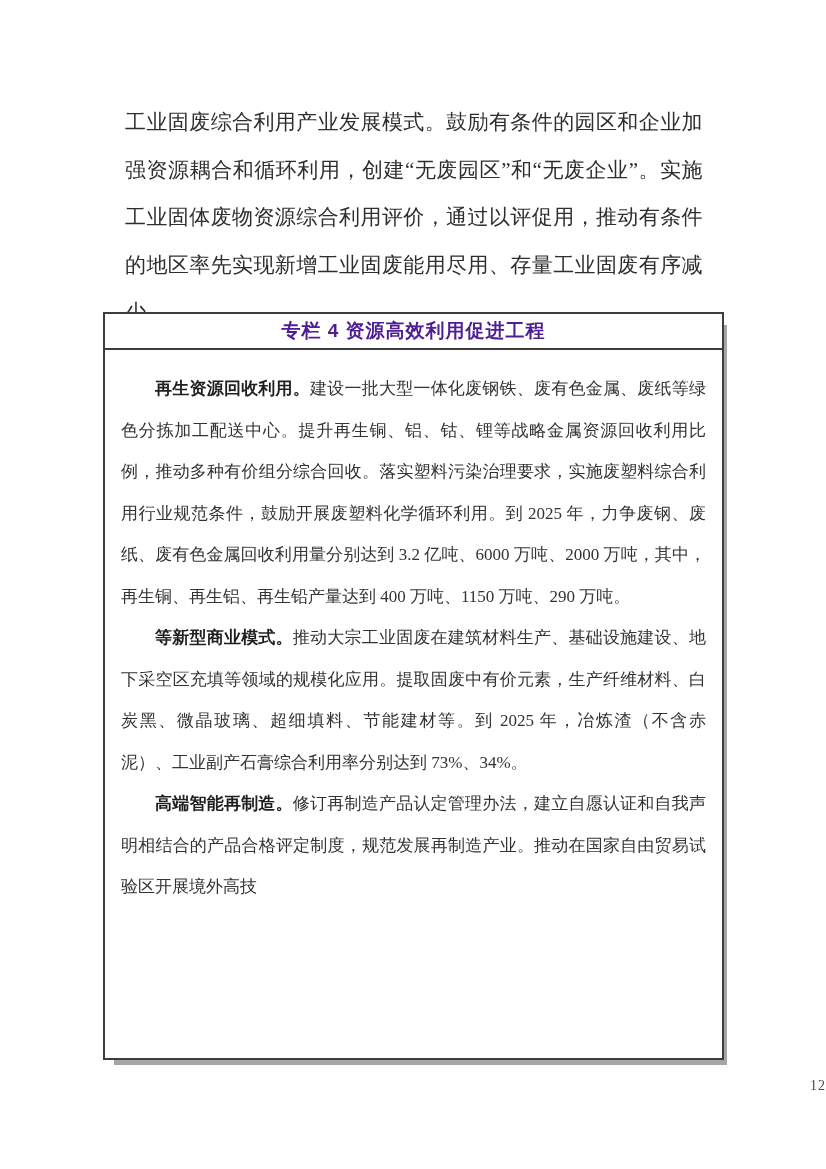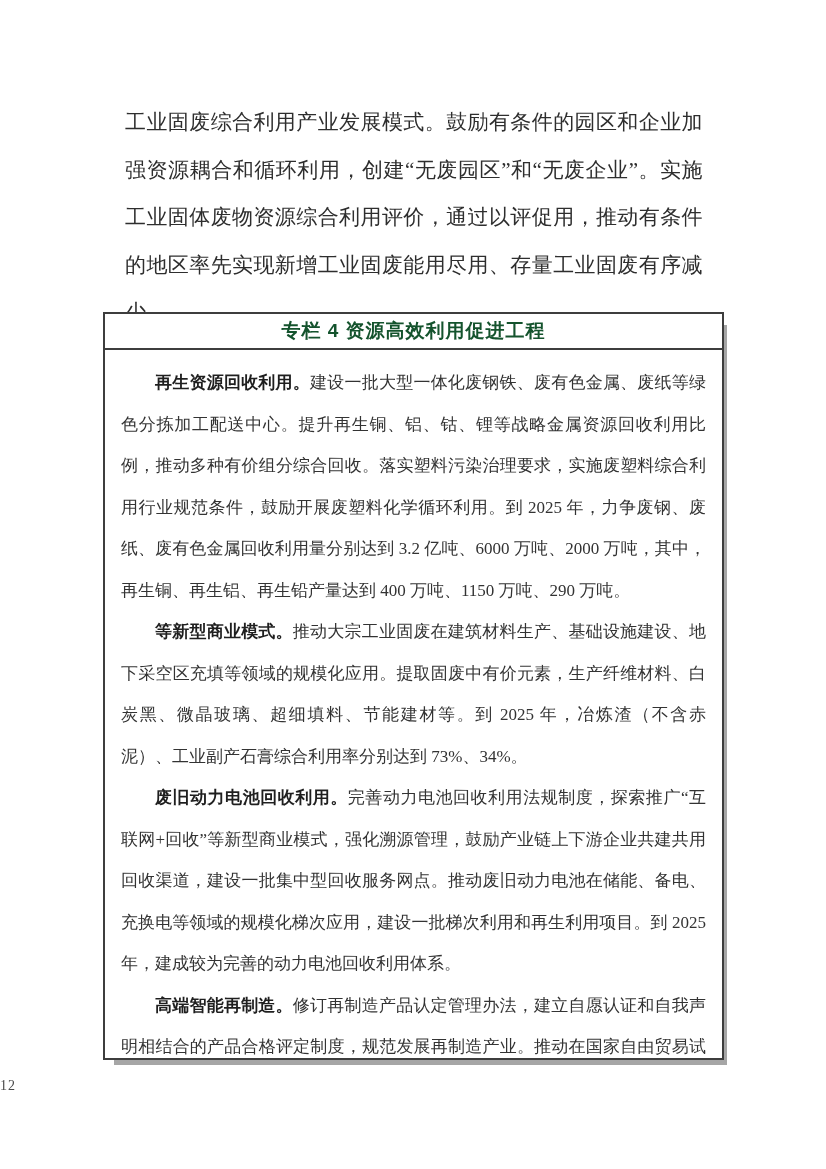--- a/index.html
+++ b/index.html
@@ -47,62 +47,61 @@
   .callout-title {
     height: 34px;
     border-bottom: 2px solid #3d3d3d;
     display: flex;
     align-items: center;
     justify-content: center;
     font-family: "Liberation Sans", "DejaVu Sans", sans-serif;
     font-weight: bold;
     font-size: 19px;
     letter-spacing: 1px;
-    color: #14532d;
+    color: #4c1d95;
   }
   .callout-body {
-    padding: 12px 16px 0 16px;
+    padding: 18px 16px 0 16px;
     font-size: 17px;
     line-height: 41.5px;
     text-align: justify;
     text-justify: inter-character;
     color: #333333;
   }
   .callout-body p {
     margin: 0;
     text-indent: 2em;
   }
   .lead {
     font-family: "Liberation Sans", "DejaVu Sans", sans-serif;
     font-weight: bold;
     color: #1f1f1f;
   }
   .page-number {
     position: absolute;
     left: 0;
     right: 0;
     top: 1078px;
-    text-align: left;
+    text-align: right;
     font-size: 14px;
     letter-spacing: 1px;
     color: #4a4a4a;
   }
 </style>
 </head>
 <body>
 
 <div class="page">
 
   <div class="intro">工业固废综合利用产业发展模式。鼓励有条件的园区和企业加强资源耦合和循环利用，创建“无废园区”和“无废企业”。实施工业固体废物资源综合利用评价，通过以评促用，推动有条件的地区率先实现新增工业固废能用尽用、存量工业固废有序减少。</div>
 
   <div class="callout">
     <div class="callout-title">专栏 4  资源高效利用促进工程</div>
     <div class="callout-body">
       <p><span class="lead">再生资源回收利用。</span><span>建设一批大型一体化废钢铁、废有色金属、废纸等绿色分拣加工配送中心。提升再生铜、铝、钴、锂等战略金属资源回收利用比例，推动多种有价组分综合回收。落实塑料污染治理要求，实施废塑料综合利用行业规范条件，鼓励开展废塑料化学循环利用。到 2025 年，力争废钢、废纸、废有色金属回收利用量分别达到 3.2 亿吨、6000 万吨、2000 万吨，其中，再生铜、再生铝、再生铅产量达到 400 万吨、1150 万吨、290 万吨。</span></p>
       <p><span class="lead">等新型商业模式。</span><span>推动大宗工业固废在建筑材料生产、基础设施建设、地下采空区充填等领域的规模化应用。提取固废中有价元素，生产纤维材料、白炭黑、微晶玻璃、超细填料、节能建材等。到 2025 年，冶炼渣（不含赤泥）、工业副产石膏综合利用率分别达到 73%、34%。</span></p>
-      <p><span class="lead">废旧动力电池回收利用。</span><span>完善动力电池回收利用法规制度，探索推广“互联网+回收”等新型商业模式，强化溯源管理，鼓励产业链上下游企业共建共用回收渠道，建设一批集中型回收服务网点。推动废旧动力电池在储能、备电、充换电等领域的规模化梯次应用，建设一批梯次利用和再生利用项目。到 2025 年，建成较为完善的动力电池回收利用体系。</span></p>
       <p><span class="lead">高端智能再制造。</span><span>修订再制造产品认定管理办法，建立自愿认证和自我声明相结合的产品合格评定制度，规范发展再制造产业。推动在国家自由贸易试验区开展境外高技</span></p>
     </div>
   </div>
 
   <div class="page-number">12</div>
 
 </div>
 
 </body></html>

